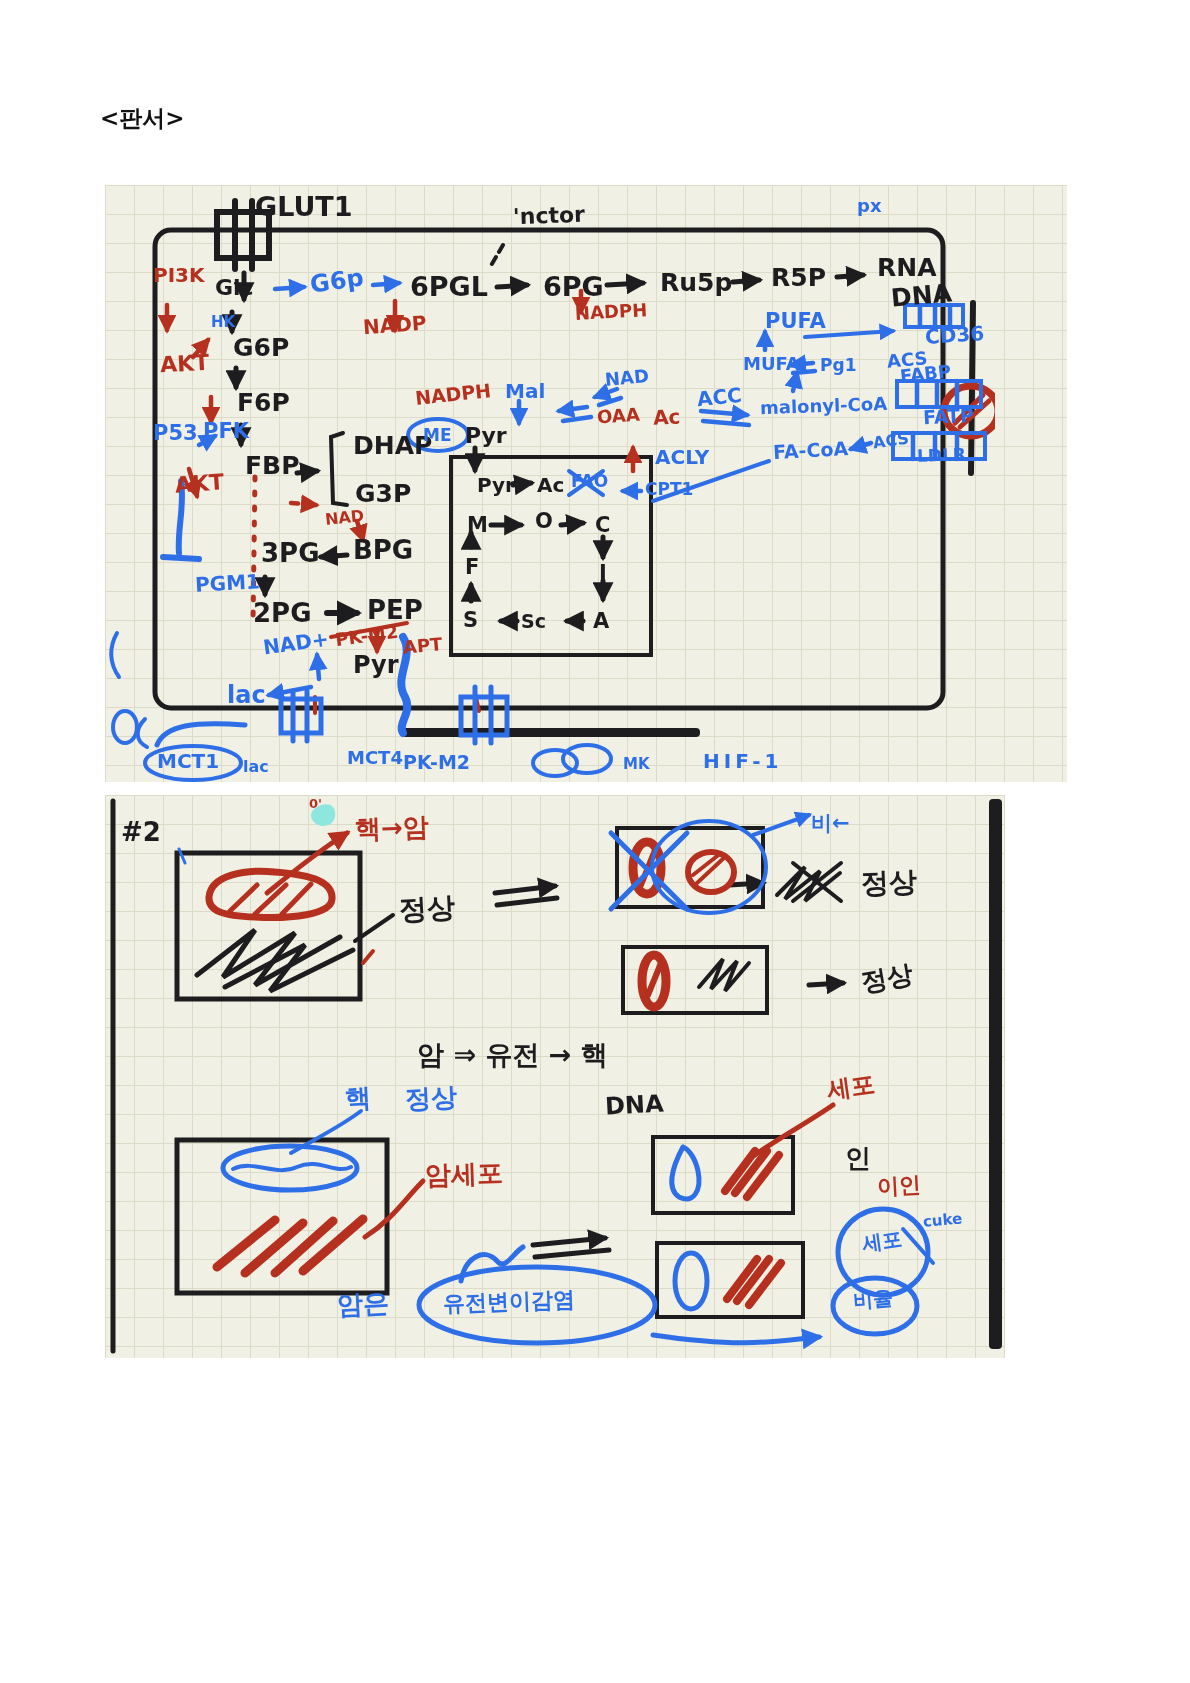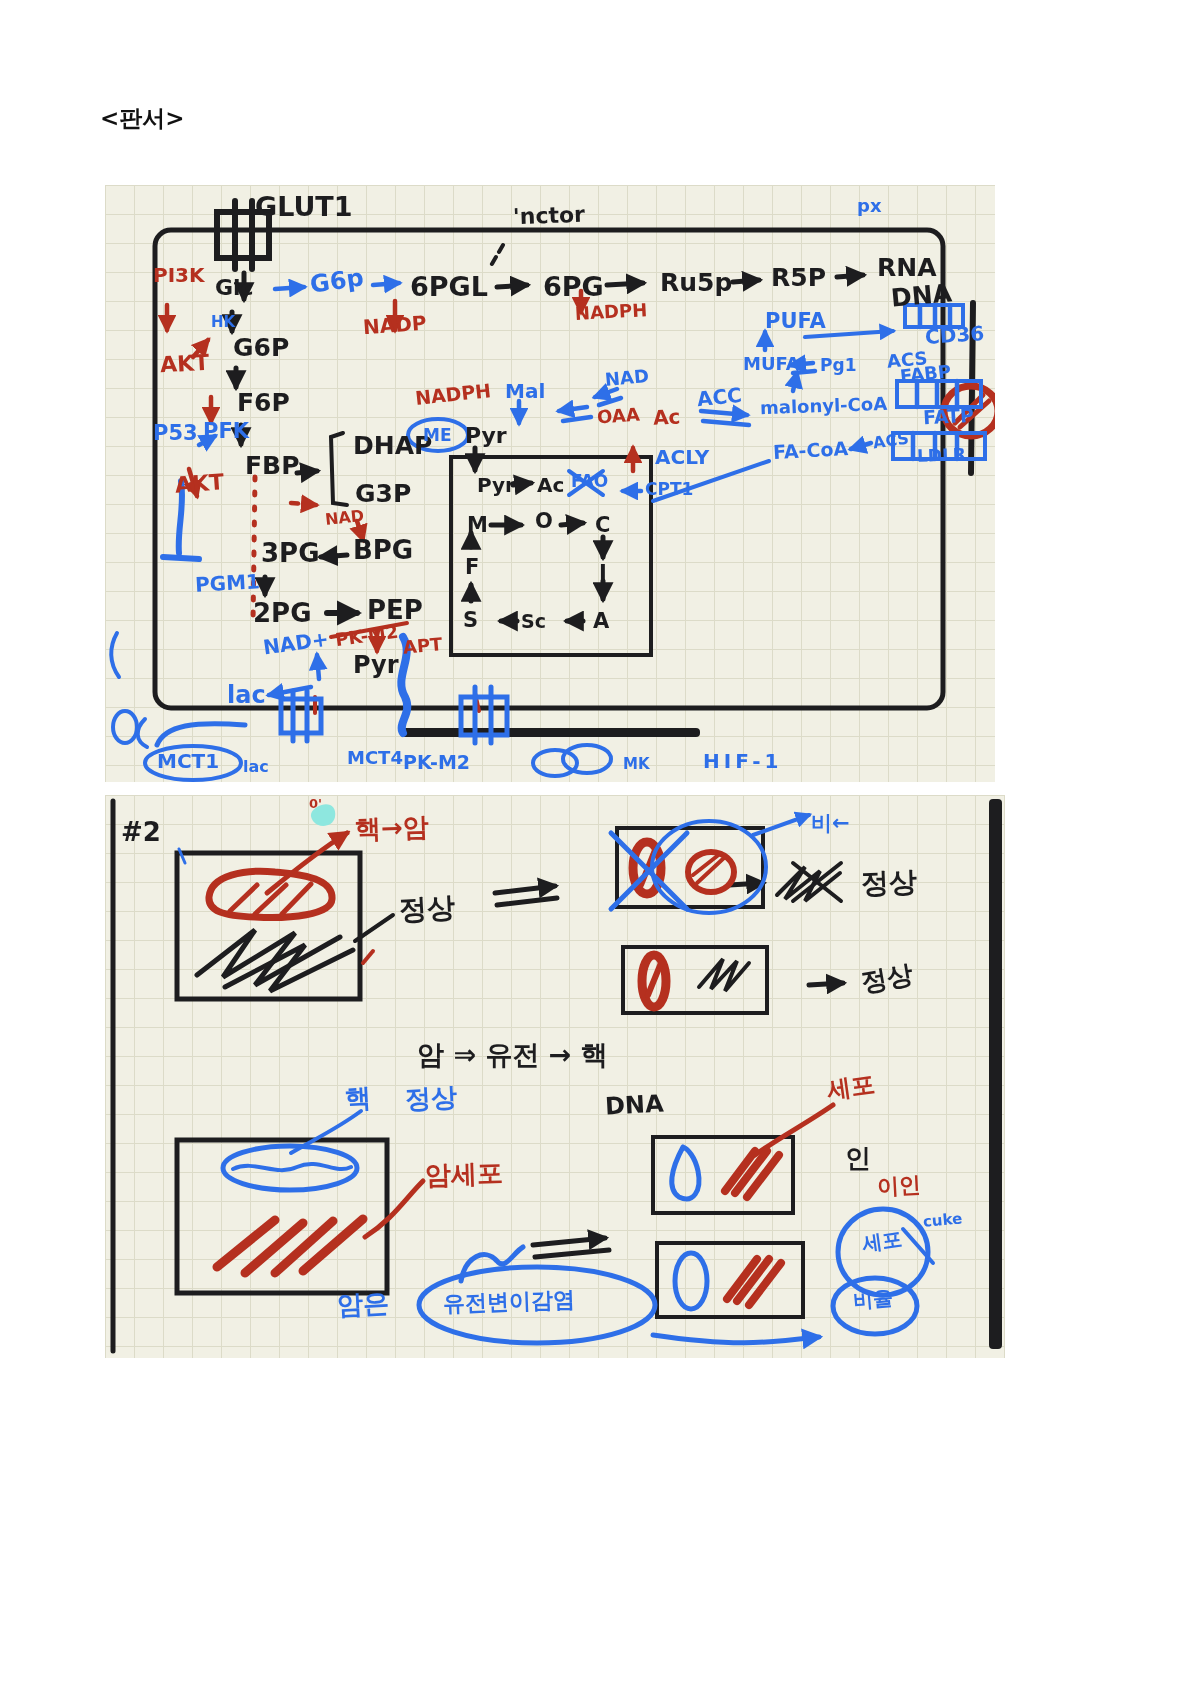--- a/index.html
+++ b/index.html
@@ -12,21 +12,21 @@
     background-size:29px 29px;overflow:hidden;}
   .panel svg{position:absolute;left:0;top:0;z-index:1;}
   .t{position:absolute;font-weight:700;white-space:nowrap;line-height:1;z-index:2;}
   .k{color:#1d1d1f}.r{color:#b5301f}.b{color:#2e6fe8}
 </style>
 </head>
 <body>
 
 <div class="page-title">&lt;판서&gt;</div>
 
-<div class="panel" style="left:105px;top:185px;width:890px;height:597px;">
+<div class="panel" style="left:105px;top:185px;width:962px;height:597px;">
   <svg width="890" height="597" viewBox="0 0 890 597">
     <defs>
       <marker id="ak" viewBox="0 0 10 10" refX="8" refY="5" markerWidth="4.2" markerHeight="4.2" orient="auto">
           <path d="M0,0L10,5L0,10z" fill="#1d1d1f"></path>
         </marker>
       <marker id="ar" viewBox="0 0 10 10" refX="8" refY="5" markerWidth="4.2" markerHeight="4.2" orient="auto">
           <path d="M0,0L10,5L0,10z" fill="#b5301f"></path>
         </marker>
       <marker id="ab" viewBox="0 0 10 10" refX="8" refY="5" markerWidth="4.2" markerHeight="4.2" orient="auto">
           <path d="M0,0L10,5L0,10z" fill="#2e6fe8"></path>

